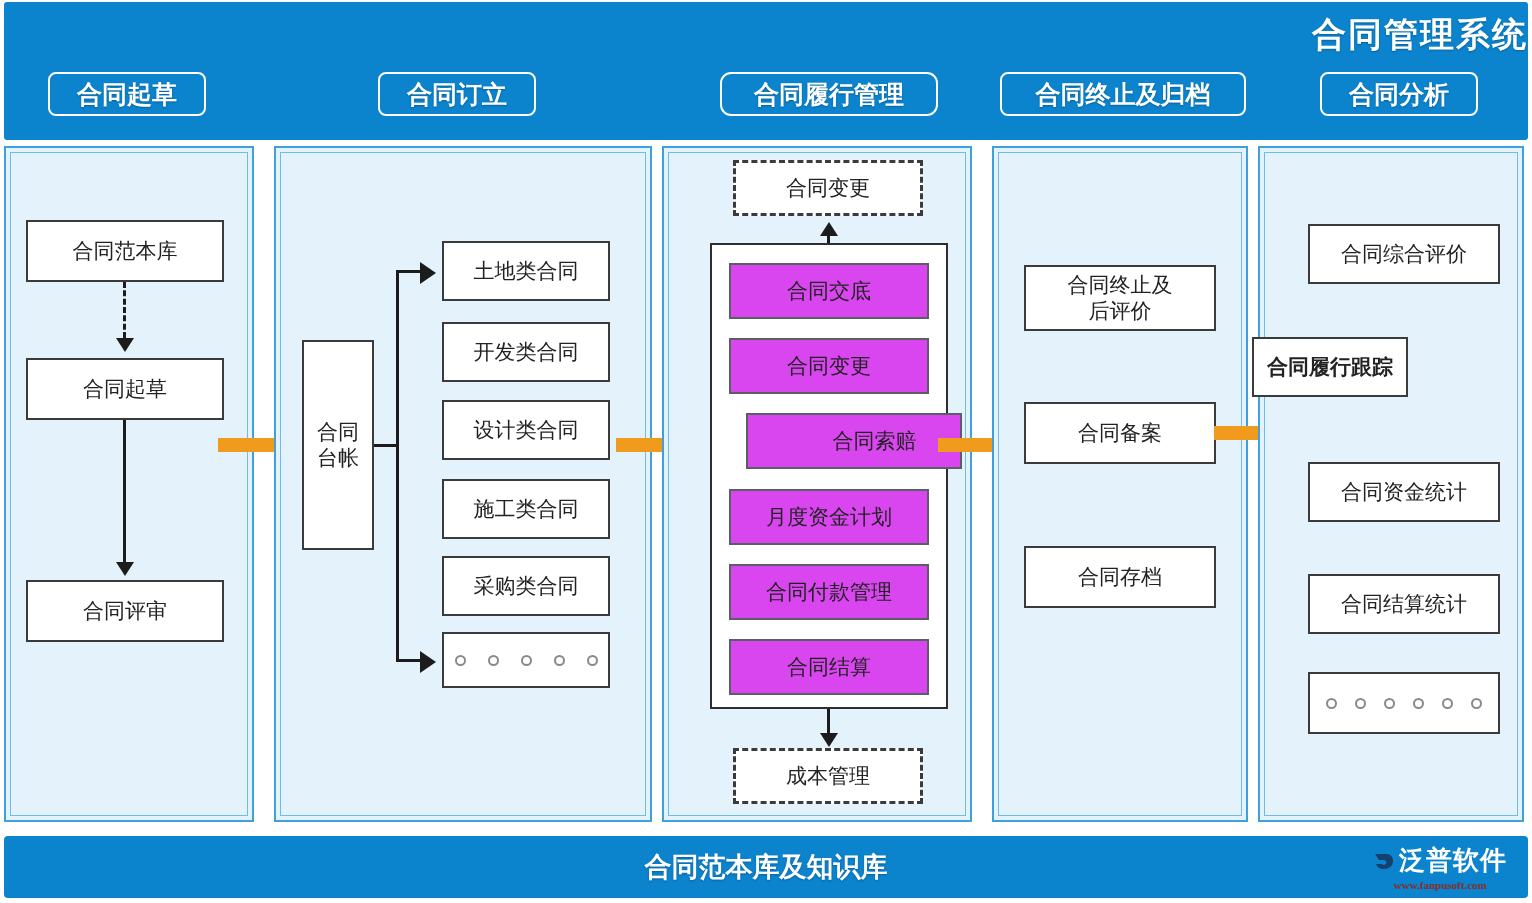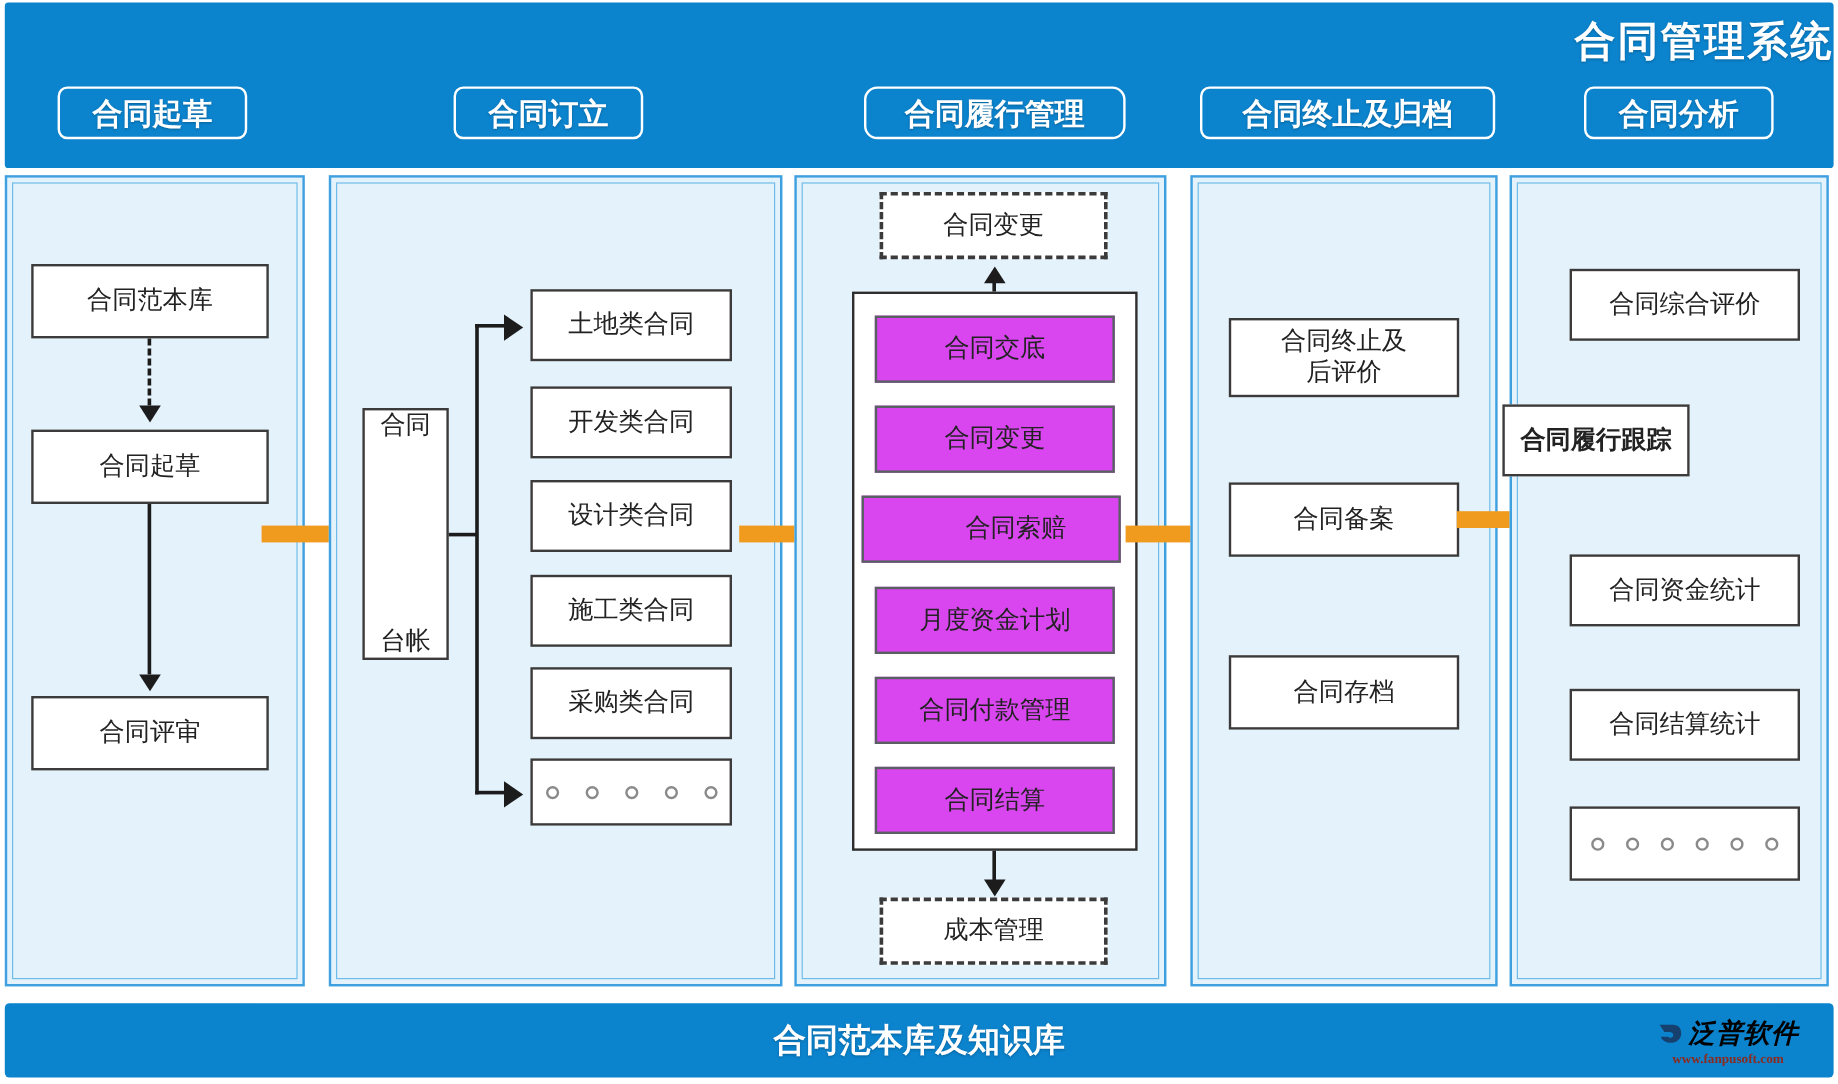--- a/index.html
+++ b/index.html
@@ -120,21 +120,21 @@
     display:flex;align-items:center;justify-content:center;
     font-size:27px;font-weight:bold;color:#ffffff;
     text-shadow:0 1px 2px rgba(0,0,0,.25);
   }
   .watermark{
     position:absolute;right:14px;top:6px;width:148px;height:50px;
     display:flex;flex-direction:column;align-items:center;justify-content:center;
   }
   .wm-row{display:flex;align-items:center;gap:4px;}
   .wm-name{
-    font-size:22px;font-weight:bold;color:#000000;letter-spacing:1px;font-style:italic;
+    font-size:26px;font-weight:bold;color:#ffffff;letter-spacing:1px;
   }
   .wm-url{
     font-size:11px;color:#8C2A1E;font-weight:bold;margin-top:1px;
     font-family:"Liberation Serif",serif;
   }
 </style>
 </head>
 <body>
 
 <div class="canvas">
@@ -168,21 +168,21 @@
 
   <div class="oarrow" style="left:218px;top:428px;width:84px;">
     <div class="shaft" style="width:60px;"></div>
     <div class="head" style="left:58px;"></div>
   </div>
 
   <div class="panel" style="left:274px;width:378px;">
     <div class="panel-inner"></div>
   </div>
 
-  <div class="node" style="left:302px;top:340px;width:72px;height:210px;flex-direction:column;justify-content:space-between;">
+  <div class="node" style="left:302px;top:340px;width:72px;height:210px;flex-direction:column;">
     <span>合同</span>
     <span>台帐</span>
   </div>
 
   <div class="hline" style="left:374px;top:444px;width:24px;"></div>
   <div class="vline" style="left:396px;top:270px;height:392px;"></div>
   <div class="hline" style="left:396px;top:270px;width:26px;"></div>
   <div class="arrowright" style="left:420px;top:262px;"></div>
   <div class="hline" style="left:396px;top:659px;width:26px;"></div>
   <div class="arrowright" style="left:420px;top:651px;"></div>
@@ -211,21 +211,21 @@
 
   <div class="node dashed" style="left:733px;top:160px;width:190px;height:56px;">合同变更</div>
 
   <div class="arrowup" style="left:820px;top:222px;"></div>
   <div class="vline" style="left:827px;top:234px;height:12px;"></div>
 
   <div class="groupbox" style="left:710px;top:243px;width:238px;height:466px;"></div>
 
   <div class="node gray" style="left:729px;top:263px;width:200px;height:56px;">合同交底</div>
   <div class="node gray" style="left:729px;top:338px;width:200px;height:56px;">合同变更</div>
-  <div class="node gray" style="left:718px;top:413px;width:216px;height:56px;padding-left:41px;">合同索赔</div>
+  <div class="node gray" style="left:746px;top:413px;width:216px;height:56px;padding-left:41px;">合同索赔</div>
   <div class="node gray" style="left:729px;top:489px;width:200px;height:56px;">月度资金计划</div>
   <div class="node gray" style="left:729px;top:564px;width:200px;height:56px;">合同付款管理</div>
   <div class="node gray" style="left:729px;top:639px;width:200px;height:56px;">合同结算</div>
 
   <div class="vline" style="left:827px;top:709px;height:28px;"></div>
   <div class="arrowdown" style="left:820px;top:733px;"></div>
 
   <div class="node dashed" style="left:733px;top:748px;width:190px;height:56px;">成本管理</div>
 
   <div class="oarrow" style="left:938px;top:428px;width:96px;">

